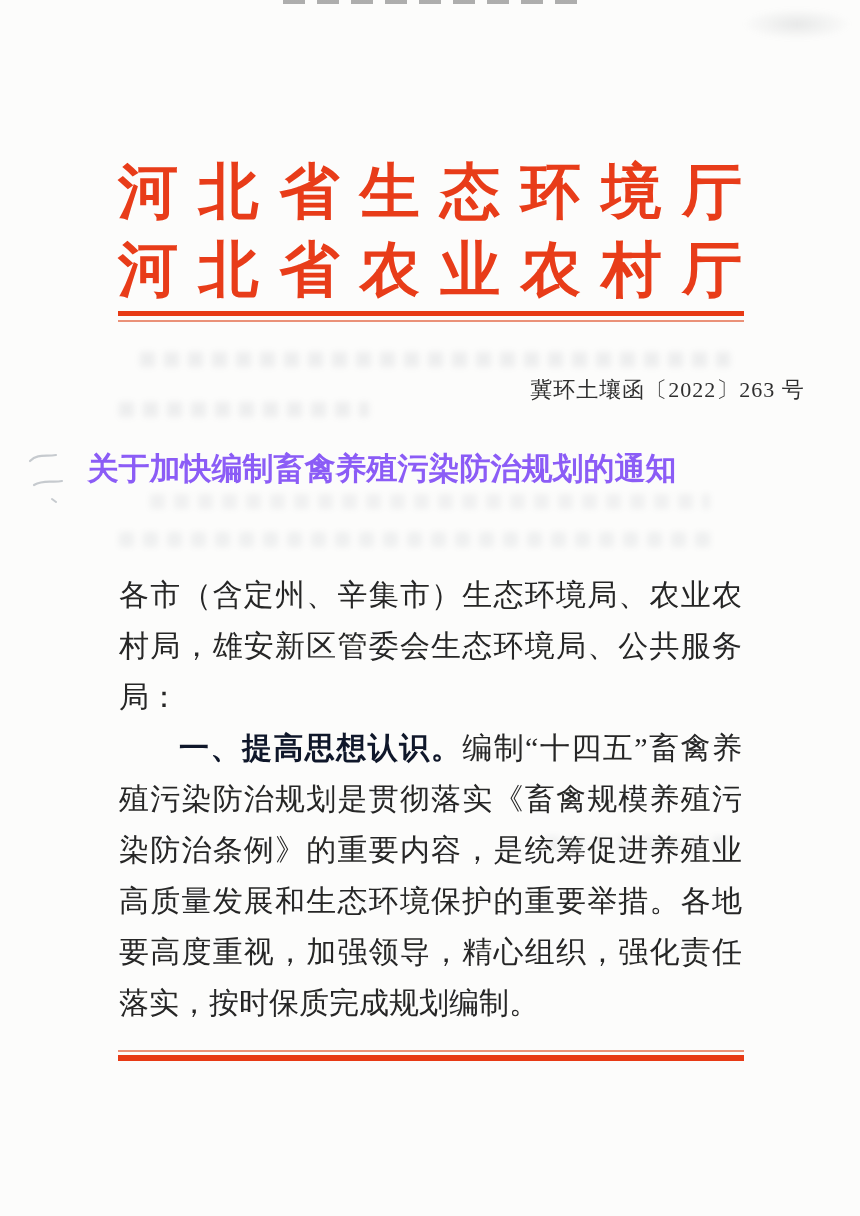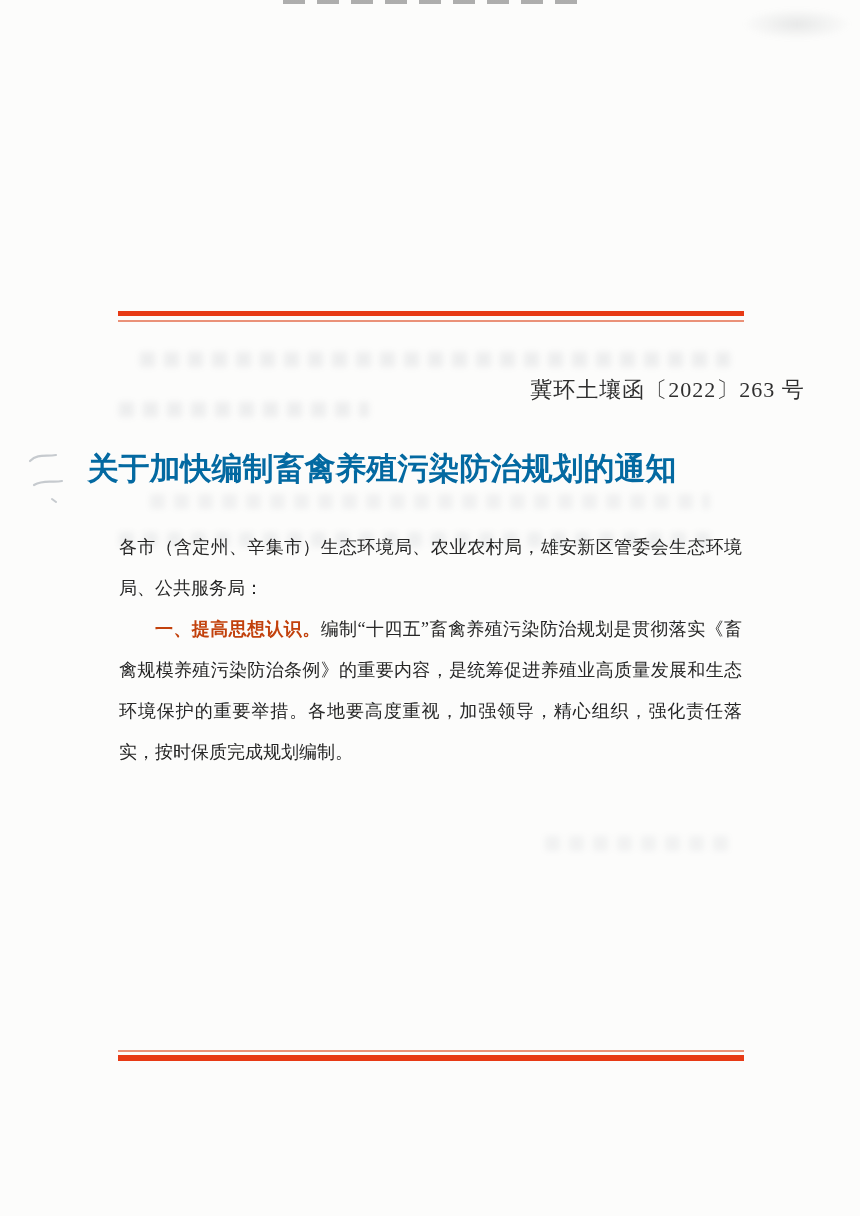--- a/index.html
+++ b/index.html
@@ -57,41 +57,41 @@
   }
 
   .doc-title {
     position: absolute;
     top: 448px;
     left: 0;
     width: 764px;
     text-align: center;
     font-size: 31px;
     font-weight: bold;
-    color: #0369a1;
+    color: #8b5cf6;
     letter-spacing: 0;
   }
 
   
   .doc-body {
     position: absolute;
-    top: 527px;
+    top: 569px;
     left: 119px;
     width: 623px;
-    font-size: 18px;
-    line-height: 41px;
+    font-size: 30px;
+    line-height: 51px;
     color: #262626;
     text-align: justify;
   }
   .doc-body p { margin: 0; }
   .doc-body p.indent { text-indent: 2em; }
   .lead-heading {
     font-family: "Liberation Sans", "DejaVu Sans", sans-serif;
     font-weight: bold;
-    color: #c2410c;
+    color: #0f172a;
   }
 
   
   .bleed {
     position: absolute;
     height: 15px;
     background: repeating-linear-gradient(90deg,
       rgba(110,118,130,0.30) 0 15px, rgba(110,118,130,0) 15px 24px);
     filter: blur(3px);
     opacity: 0.35;
@@ -138,20 +138,24 @@
   <div class="bleed bleed-2"></div>
   <div class="bleed bleed-3"></div>
   <div class="bleed bleed-4"></div>
   <div class="bleed bleed-5"></div>
   <svg class="pen-mark" width="56" height="64" viewBox="0 0 56 64">
     <path d="M8 18 C 16 10, 24 14, 34 12" stroke="#9aa2ab" stroke-width="2.2" fill="none" stroke-linecap="round"></path>
     <path d="M12 42 C 22 36, 30 40, 40 38" stroke="#9aa2ab" stroke-width="2.2" fill="none" stroke-linecap="round"></path>
     <path d="M30 56 l4 3" stroke="#9aa2ab" stroke-width="2" fill="none" stroke-linecap="round"></path>
   </svg>
 
+  <div class="org-block">
+    <div class="org-line">河北省生态环境厅</div>
+    <div class="org-line">河北省农业农村厅</div>
+  </div>
 
   <div class="rule rule-top-thick"></div>
   <div class="rule rule-top-thin"></div>
 
   <div class="doc-number">冀环土壤函〔2022〕263 号</div>
 
   <div class="doc-title">关于加快编制畜禽养殖污染防治规划的通知</div>
 
   <div class="doc-body">
     <p>各市（含定州、辛集市）生态环境局、农业农村局，雄安新区管委会生态环境局、公共服务局：</p>

